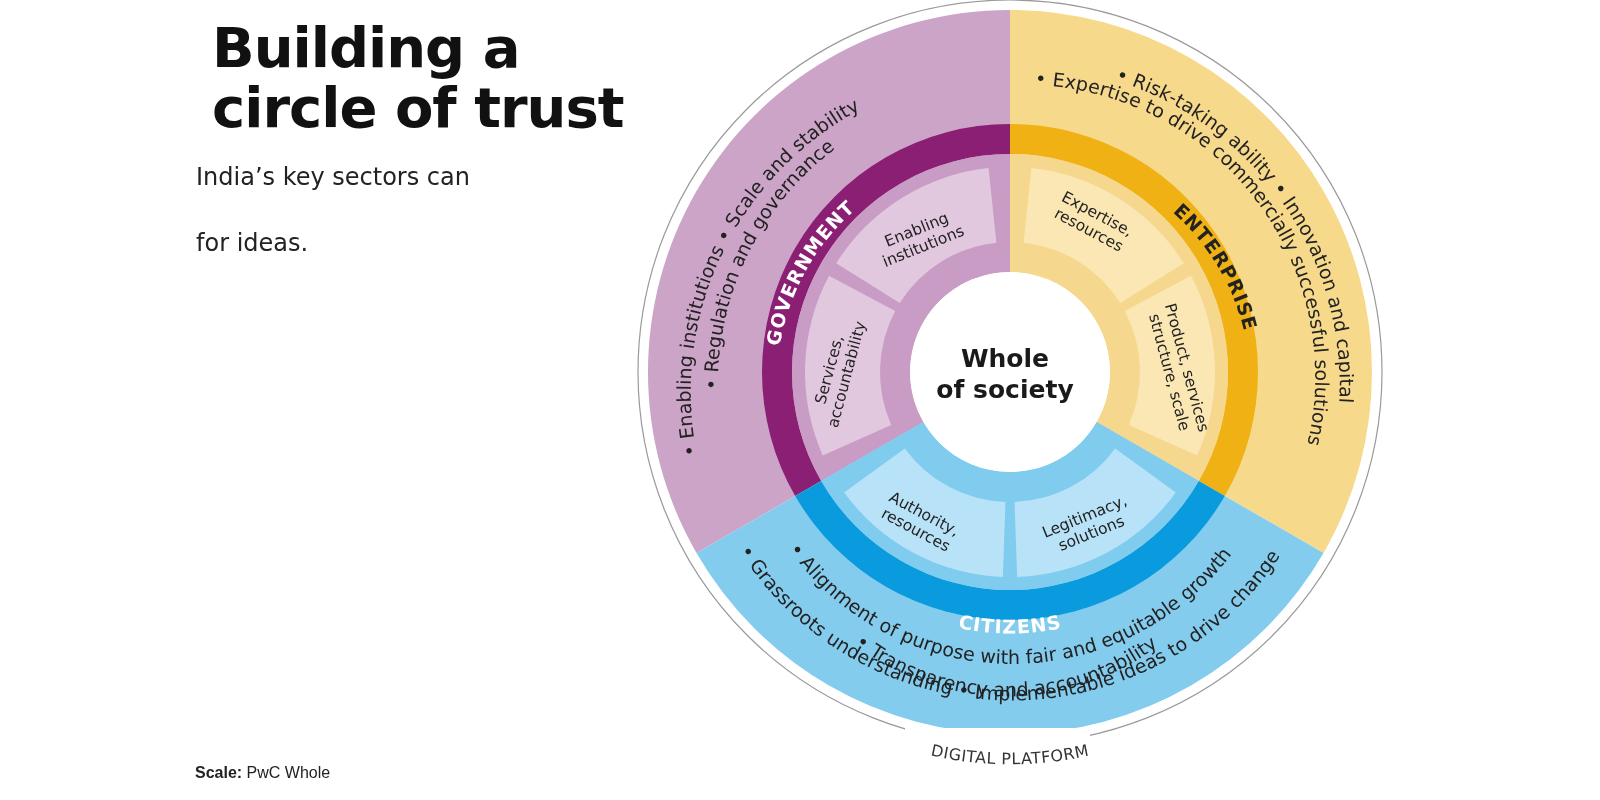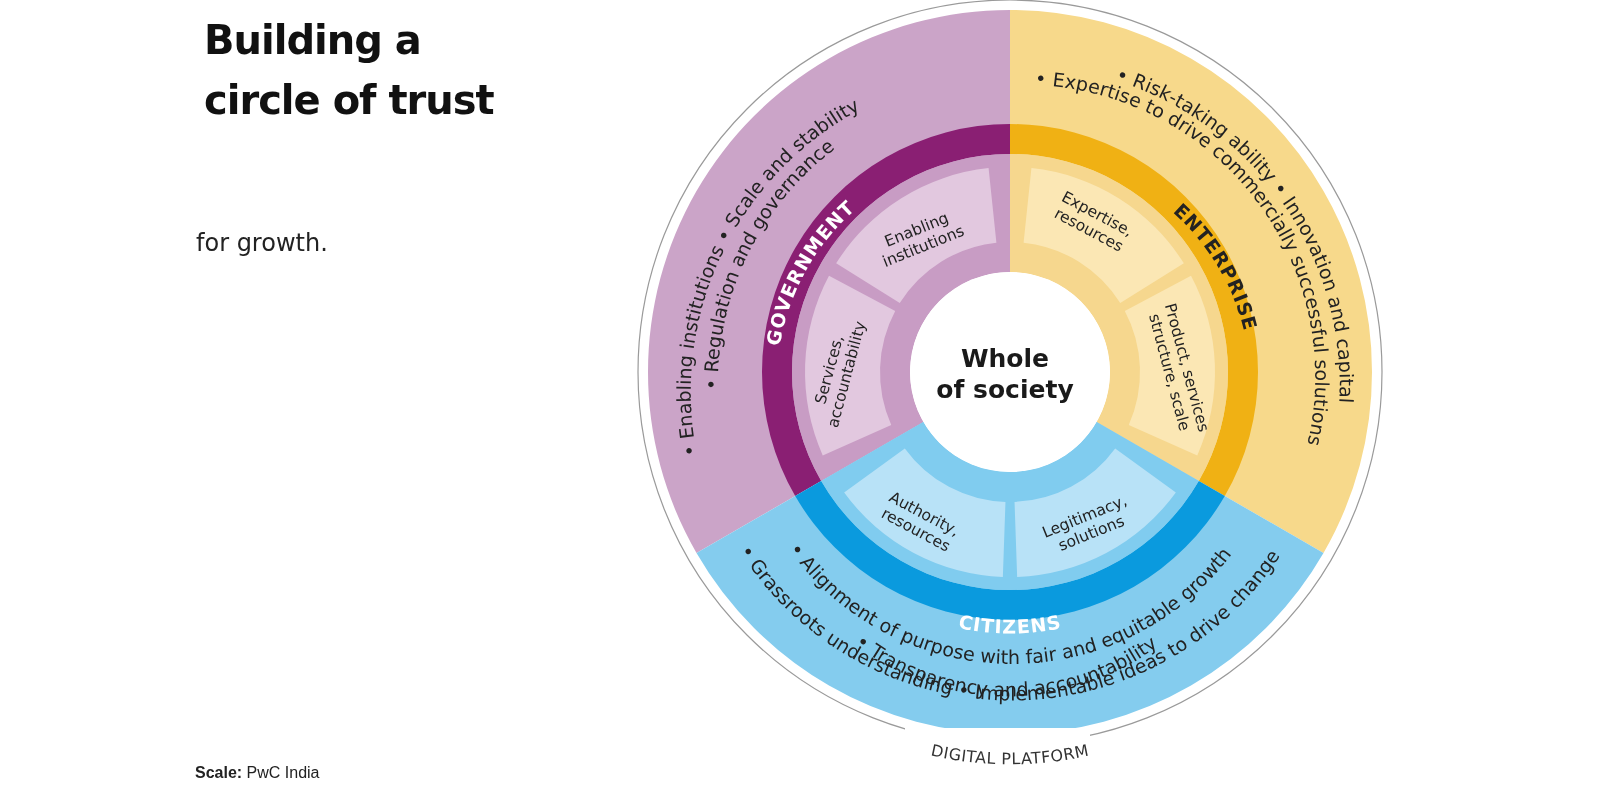--- a/index.html
+++ b/index.html
@@ -1,45 +1,45 @@
 <!DOCTYPE html>
 <html><head>
 <meta charset="utf-8">
 <style>
   html, body { margin:0; padding:0; background:#ffffff; }
   body { width:1600px; height:800px; position:relative; overflow:hidden; font-family:"DejaVu Sans", sans-serif; color:#1a1a1a; }
-  #title { position:absolute; left:196px; top:2px; margin:8px; font-family:"DejaVu Sans", sans-serif; font-weight:bold; font-size:40px; line-height:60px; letter-spacing:-1px; color:#111; }
+  #title { position:absolute; left:196px; top:2px; margin:16px; font-family:"DejaVu Sans", sans-serif; font-weight:bold; font-size:56px; line-height:60px; letter-spacing:-1px; color:#111; }
   #subtitle { position:absolute; left:196px; top:128px; width:360px; margin:0; font-family:"DejaVu Sans", sans-serif; font-size:24px; line-height:33px; color:#222; }
   #source { position:absolute; left:195px; top:764px; font-family:"Liberation Sans", sans-serif; font-size:16px; color:#222; }
   #source b { font-weight:bold; }
   #diagram { position:absolute; left:0; top:0; }
   .arc-text { font-family:"DejaVu Sans", sans-serif; font-size:19px; fill:#222; }
   .sector-label { font-family:"DejaVu Sans", sans-serif; font-size:19px; font-weight:bold; letter-spacing:1px; }
   .tile-text { font-family:"DejaVu Sans", sans-serif; font-size:15.5px; fill:#222; }
   .center-text { font-family:"DejaVu Sans", sans-serif; font-size:25px; font-weight:bold; fill:#1a1a1a; }
   .platform-text { font-family:"DejaVu Sans", sans-serif; font-size:16px; fill:#333; letter-spacing:0.5px; }
 </style>
 </head>
 <body>
 
 <h1 id="title">
   <span>Building a</span><br>
   <span>circle of trust</span>
 </h1>
 
 <p id="subtitle">
   <br>
+  <span>India’s key sectors can</span><br>
   <br>
-  <br>
-  <span>for growth.</span>
+  <span>for ideas.</span>
 </p>
 
 <div id="source">
   <b>Scale:</b>
-  <span>PwC India</span>
+  <span>PwC Whole</span>
 </div>
 
 <svg id="diagram" width="1600" height="800" viewBox="0 0 1600 800">
   <defs>
 
     <path id="gov-outer-1" d="M 697,455 A 320,320 0 0 1 880,100" fill="none"></path>
     <path id="gov-outer-2" d="M 718,390 A 295,295 0 0 1 855,135" fill="none"></path>
     <path id="ent-outer-1" d="M 1115,80 A 320,320 0 0 1 1335,440" fill="none"></path>
     <path id="ent-outer-2" d="M 1035,85 A 292,292 0 0 1 1288,500" fill="none"></path>
     <path id="cit-outer-1" d="M 776,530 A 275,275 0 0 0 1245,535" fill="none"></path>

